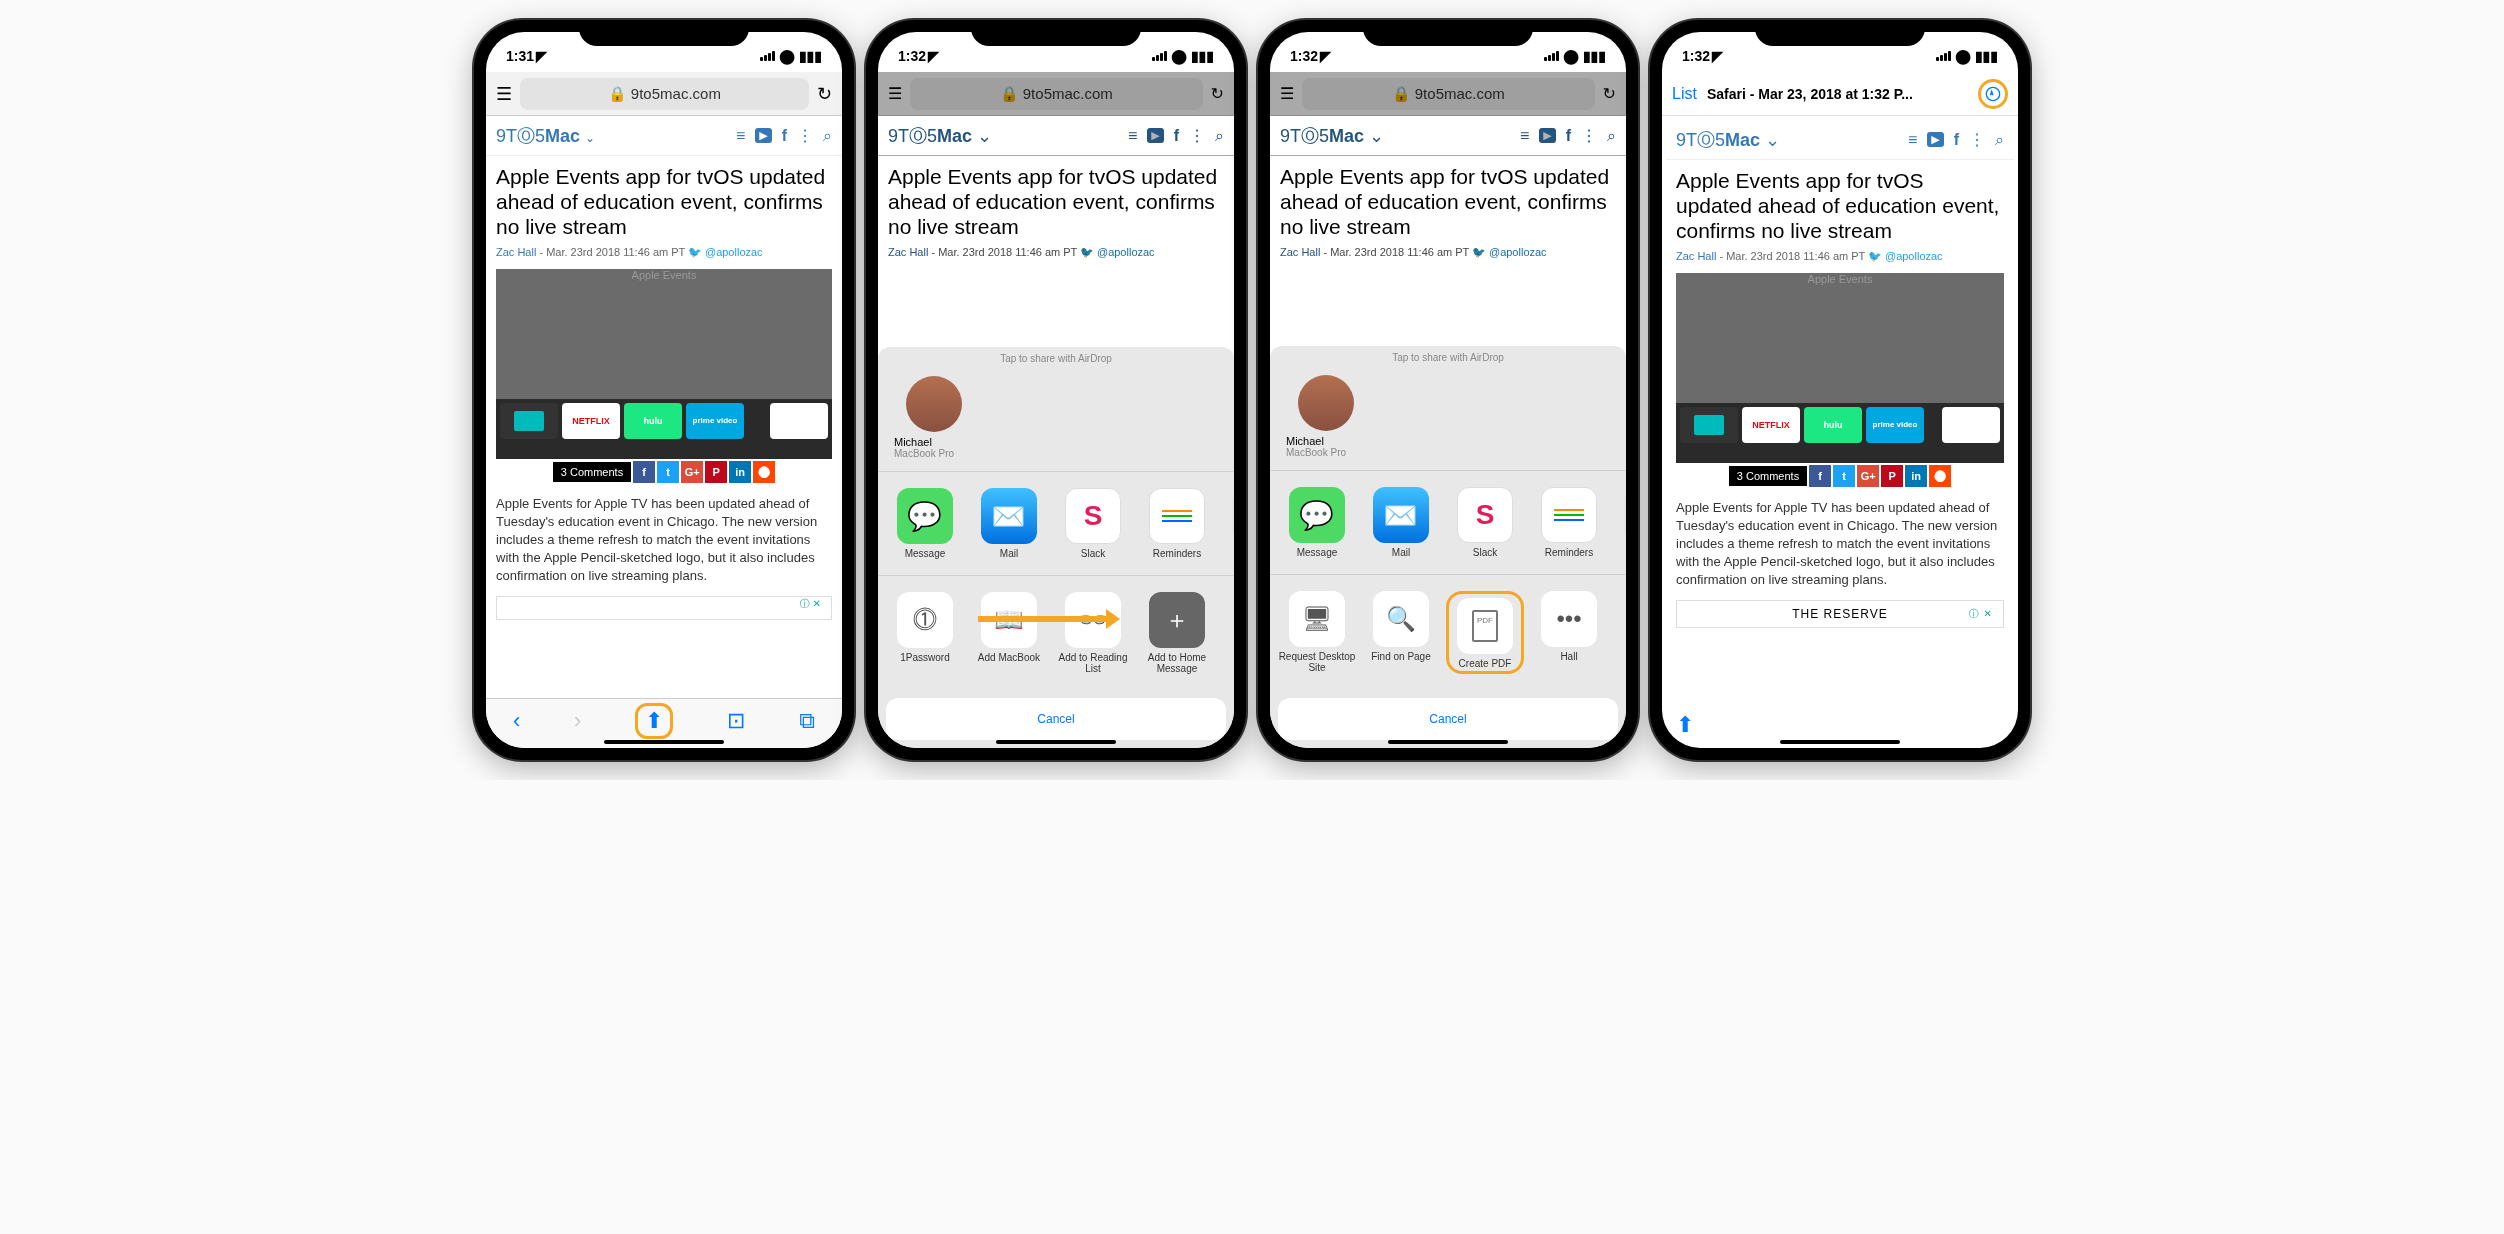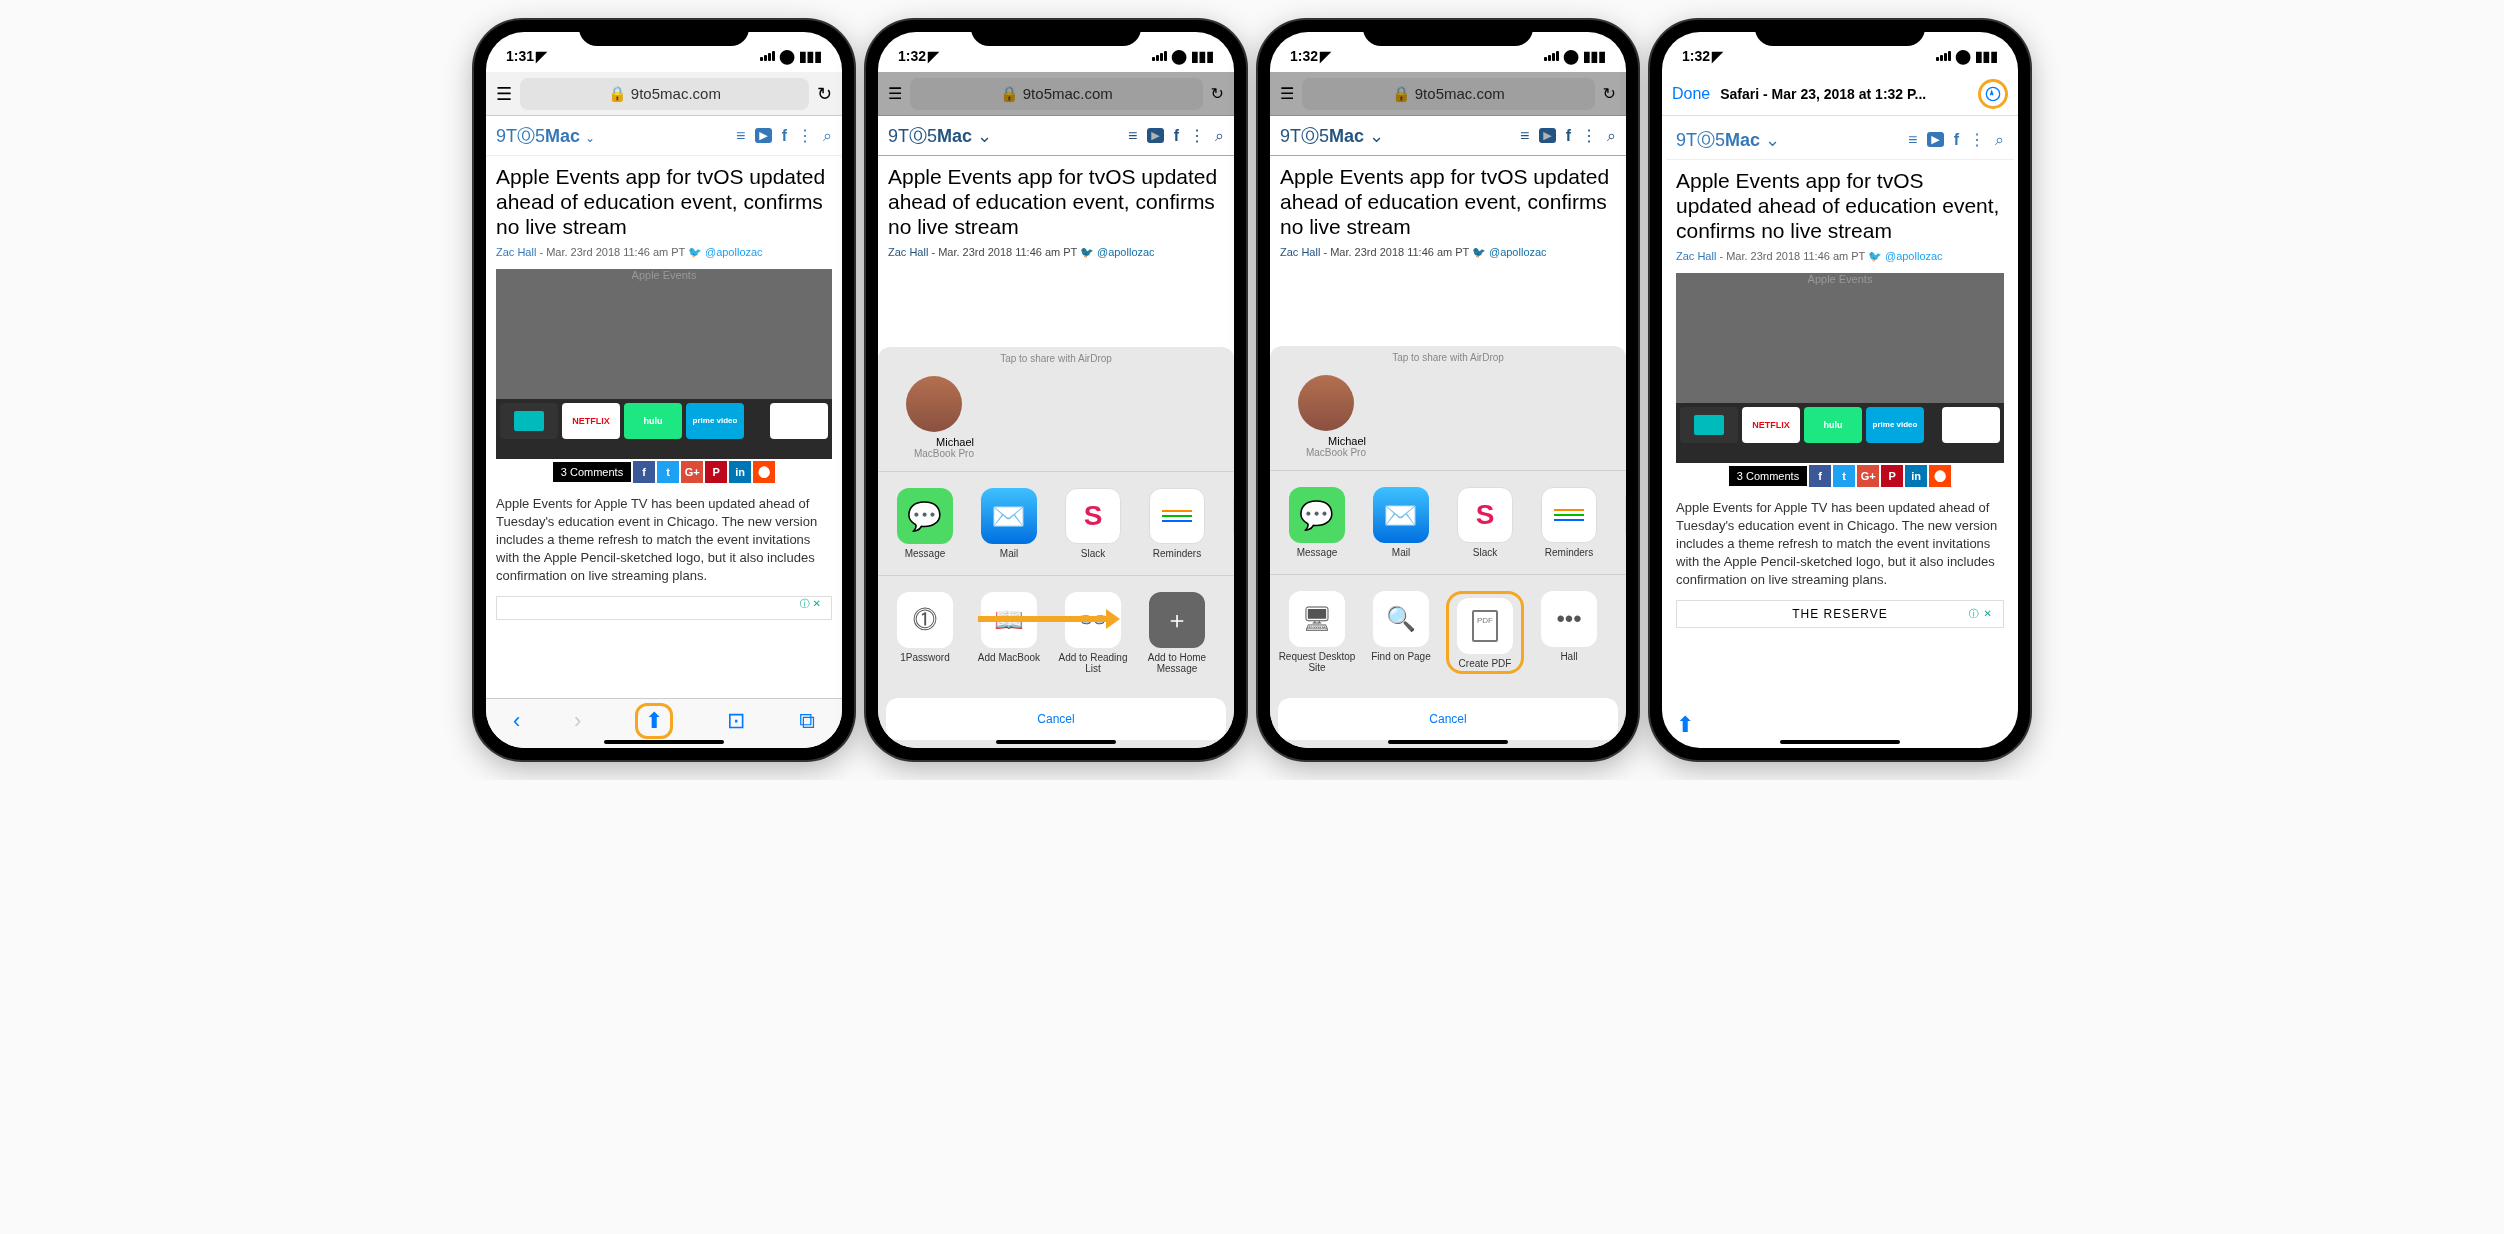--- a/index.html
+++ b/index.html
@@ -31,21 +31,21 @@
 .body-text{font-size:13px;line-height:1.4;margin-top:12px;color:#333;}
 .bottom-toolbar{position:absolute;bottom:0;left:0;right:0;height:50px;background:#f8f8f8;border-top:1px solid #ccc;display:flex;justify-content:space-around;align-items:center;padding-bottom:6px;}
 .tb-icon{color:#007aff;font-size:22px;}
 .tb-icon.disabled{color:#ccc;}
 .home-ind{position:absolute;bottom:4px;left:50%;transform:translateX(-50%);width:120px;height:4px;background:#000;border-radius:3px;z-index:200;}
 .highlight{border:3px solid #f5a623;border-radius:12px;padding:2px;}
 .dimmed{filter:brightness(0.7);}
 .share-sheet{position:absolute;bottom:0;left:0;right:0;background:#e8e8e8;border-radius:12px 12px 0 0;z-index:50;}
 .airdrop-hint{text-align:center;font-size:10px;color:#888;padding:6px;}
 .airdrop-row{display:flex;padding:6px 16px 12px;border-bottom:1px solid #d0d0d0;}
-.airdrop-item{text-align:right;width:80px;}
+.airdrop-item{text-align:left;width:80px;}
 .avatar{width:56px;height:56px;border-radius:50%;background:linear-gradient(#b37050,#8a5040);margin:0 auto 4px;}
 .app-row{display:flex;padding:16px 8px;gap:6px;border-bottom:1px solid #d0d0d0;overflow:hidden;}
 .app-item{width:78px;text-align:center;flex-shrink:0;}
 .app-icon{width:56px;height:56px;border-radius:12px;margin:0 auto 4px;display:flex;align-items:center;justify-content:center;color:#fff;font-size:28px;}
 .app-label{font-size:10px;color:#333;}
 .action-row{display:flex;padding:16px 8px;gap:6px;overflow:hidden;}
 .action-item{width:78px;text-align:center;flex-shrink:0;}
 .action-icon{width:56px;height:56px;border-radius:12px;background:#fff;margin:0 auto 4px;display:flex;align-items:center;justify-content:center;color:#555;font-size:24px;}
 .cancel-btn{margin:8px;background:#fff;border-radius:12px;padding:14px;text-align:center;color:#007aff;font-size:12px;font-weight:500;}
 .arrow-annotation{position:absolute;height:6px;background:#f5a623;z-index:60;}
@@ -373,21 +373,21 @@
             <span></span>
             <span></span>
             <span></span>
             <span></span>
           </span>
           <span>⬤</span>
           <span>▮▮▮</span>
         </div>
       </div>
   <div class="pdf-header">
-    <span class="done-btn">Done</span>
+    <span class="done-btn">List</span>
     <span class="pdf-title">Safari - Mar 23, 2018 at 1:32 P...</span>
     <span class="markup-btn">
       <svg width="16" height="16" viewBox="0 0 24 24" fill="none" stroke="#007aff" stroke-width="2">
             <circle cx="12" cy="12" r="10"></circle>
             <path d="M8 14l2-6 2 6M9 12h2"></path>
           </svg>
     </span>
   </div>
   <div style="padding:4px;">
     <div class="site-header">

